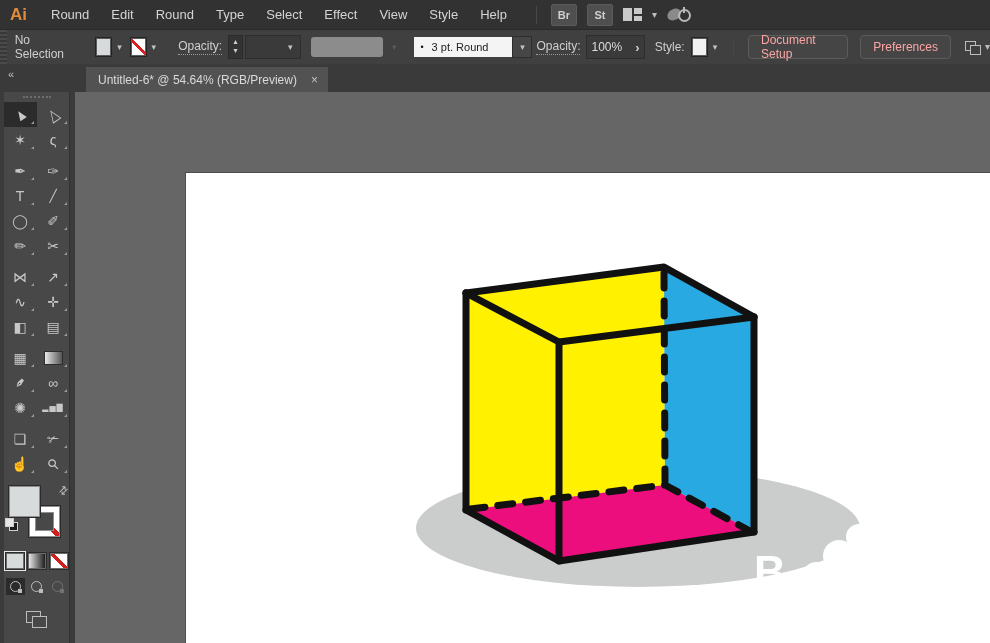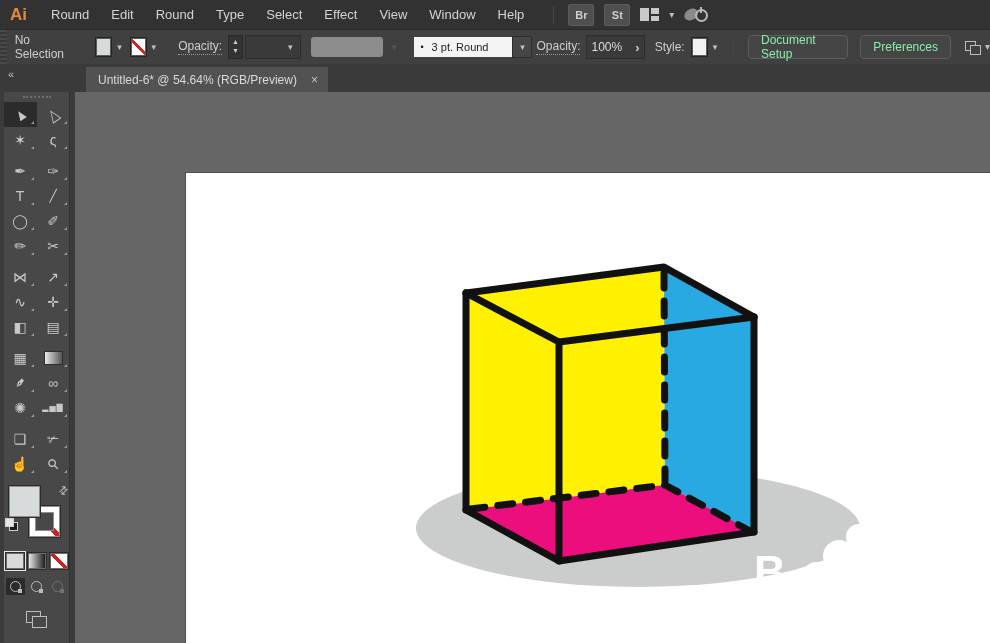--- a/index.html
+++ b/index.html
@@ -42,21 +42,21 @@
   .dd-dark{height:22px;background:#3a3a3a;border:1px solid #2d2d2d;display:flex;align-items:center;color:#ddd;}
   .strokefield{width:66px;justify-content:flex-end;}
   .brushprev{width:86px;height:20px;background:#8c8c8c;border-radius:3px;margin:0 4px 0 10px;}
   .brushdd{display:flex;align-items:center;margin-left:10px;}
   .brushdef{width:86px;height:20px;background:#f4f4f4;color:#222;font-size:11px;display:flex;align-items:center;gap:8px;padding:0 6px;}
   .brushdef .dot{font-size:9px;color:#111;}
   .chevbox{width:18px;height:20px;background:#464646;border:1px solid #2d2d2d;display:flex;align-items:center;justify-content:center;}
   .opfield{width:58px;padding:0 4px;justify-content:space-between;}
   .oparrow{color:#d0d0d0;font-size:13px;font-weight:bold;}
   .btn{height:22px;padding:0 12px;border:1px solid #5c5c5c;border-radius:4px;background:#454545;
-       color:#86efac;font-size:12px;display:flex;align-items:center;margin:0 6px;}
+       color:#fca5a5;font-size:12px;display:flex;align-items:center;margin:0 6px;}
   .selsim{display:flex;align-items:center;gap:4px;margin-left:8px;}
   .selsim .sq{position:relative;width:16px;height:13px;}
   .selsim .sq i{position:absolute;border:1.5px solid #bdbdbd;width:9px;height:8px;}
   .selsim .sq i.b{left:5px;top:4px;background:#404040;}
   
   .tabbar{position:absolute;top:64px;left:0;right:0;height:28px;background:#3a3a3a;
           border-bottom:1px solid #2c2c2c;display:flex;align-items:flex-end;}
   .collapse{width:78px;color:#c2c2c2;font-size:11px;padding:2px 0 12px 8px;}
   .tab{height:25px;background:#525252;color:#dadada;font-size:12px;display:flex;align-items:center;
        gap:14px;padding:0 10px 0 12px;}
@@ -123,21 +123,21 @@
 
   <div class="menubar" data-name="menu-bar">
     <span class="logo" data-name="app-logo">Ai</span>
     <span class="mitem" data-name="menu-file">Round</span>
     <span class="mitem" data-name="menu-edit">Edit</span>
     <span class="mitem" data-name="menu-object">Round</span>
     <span class="mitem" data-name="menu-type">Type</span>
     <span class="mitem" data-name="menu-select">Select</span>
     <span class="mitem" data-name="menu-effect">Effect</span>
     <span class="mitem" data-name="menu-view">View</span>
-    <span class="mitem" data-name="menu-window">Window</span>
+    <span class="mitem" data-name="menu-window">Style</span>
     <span class="mitem" data-name="menu-help">Help</span>
     <div class="mb-right">
       <span class="vsep" data-name="menu-separator"></span>
       <span class="badge" data-name="bridge-button">Br</span>
       <span class="badge" data-name="stock-button">St</span>
       <span class="wsicon" data-name="workspace-switcher-icon">
           <i class="l"></i>
           <span class="r">
             <i></i>
             <i></i>

